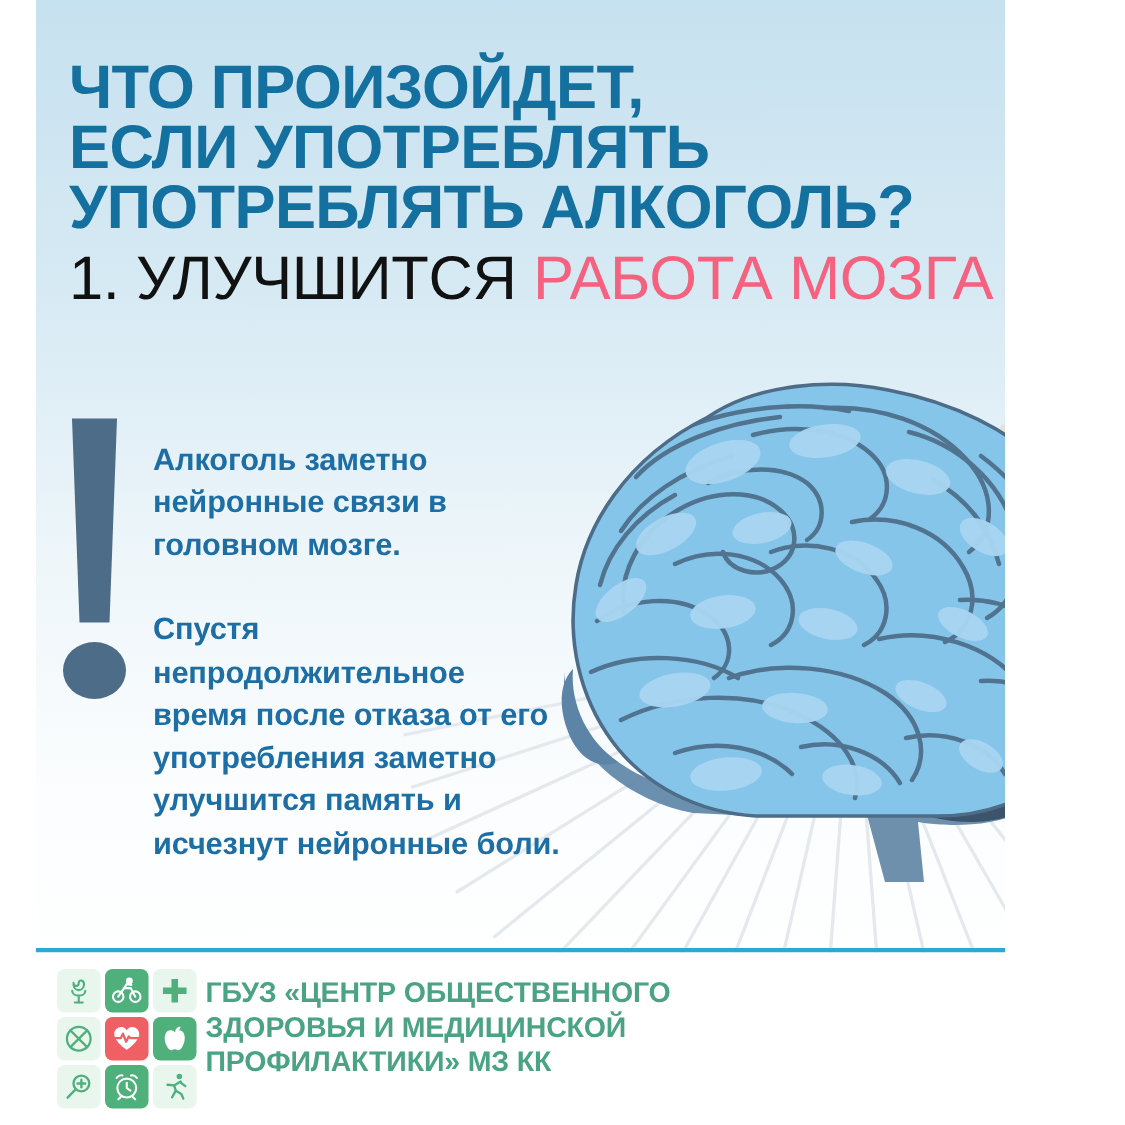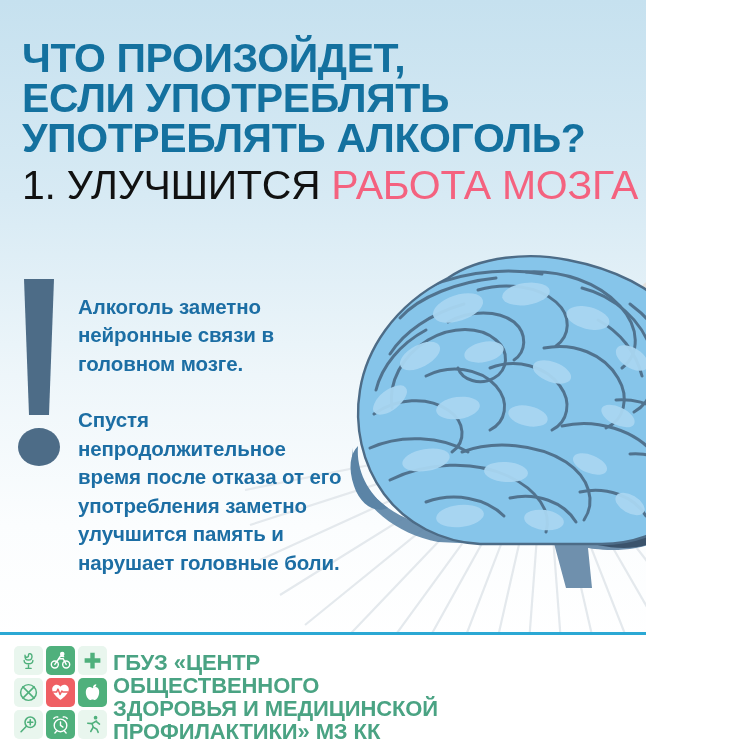--- a/index.html
+++ b/index.html
@@ -5,20 +5,21 @@
 <style>
   html,body{margin:0;padding:0;}
   body{
     width:750px;height:750px;
     font-family:"Liberation Sans","DejaVu Sans",sans-serif;
     background:#ffffff;overflow:hidden;
   }
   .poster{
     position:relative;width:646px;height:750px;overflow:hidden;
     background:linear-gradient(180deg,#c6e1ef 0%,#d7eaf4 26%,#eef6fa 50%,#fbfdfe 70%,#ffffff 86%,#ffffff 100%);
+    margin-left:24px;
   }
 
   
   .bg-art{position:absolute;left:0;top:0;width:750px;height:640px;}
 
   
   .headline{position:absolute;left:22px;top:38px;width:706px;}
   .hl-line{
     font-weight:bold;font-size:41px;line-height:40px;letter-spacing:-0.4px;
     color:#14719f;white-space:nowrap;
@@ -52,21 +53,21 @@
     display:grid;grid-template-columns:repeat(3,29px);grid-template-rows:repeat(3,29px);
     gap:3px;
   }
   .tile{width:29px;height:29px;border-radius:5px;display:flex;align-items:center;justify-content:center;}
   .tile.light{background:#e9f6ee;}
   .tile.green{background:#4fb07c;}
   .tile.red{background:#ef5f63;}
 
   .org-name{
     position:absolute;left:113px;top:651px;width:330px;
-    font-weight:bold;font-size:22px;line-height:23px;
+    font-weight:bold;font-size:19px;line-height:23px;
     color:#4aa383;letter-spacing:-0.1px;text-transform:uppercase;
   }
 
   .emblem{position:absolute;left:636px;top:640px;width:108px;height:108px;}
 </style>
 </head>
 <body>
 
 <div class="poster">
 
@@ -150,21 +151,21 @@
     </div>
   </div>
 
   <svg class="excl" viewBox="0 0 48 190">
     <path d="M6,2 L36,2 L31,138 L11,138 Z" fill="#4d6c87"></path>
     <ellipse cx="21" cy="170" rx="21" ry="19" fill="#4d6c87"></ellipse>
   </svg>
 
   <div class="copy">
     <p class="para first">Алкоголь заметно нейронные связи в головном мозге.</p>
-    <p class="para second">Спустя непродолжительное время после отказа от его употребления заметно улучшится память и нарушает головные боли.</p>
+    <p class="para second">Спустя непродолжительное время после отказа от его употребления заметно улучшится память и исчезнут нейронные боли.</p>
   </div>
 
   <svg class="brain-wrap" viewBox="0 0 420 360">
     <defs>
       <clipPath id="brainClip">
         <path d="M118,30 C150,8 200,4 238,12 C280,20 320,38 348,68
                  C378,100 392,140 388,182 C385,218 372,248 350,268
                  C330,286 302,296 272,296 L150,296
                  C112,294 76,276 54,246 C32,216 24,178 30,142
                  C36,104 62,58 118,30 Z"></path>

